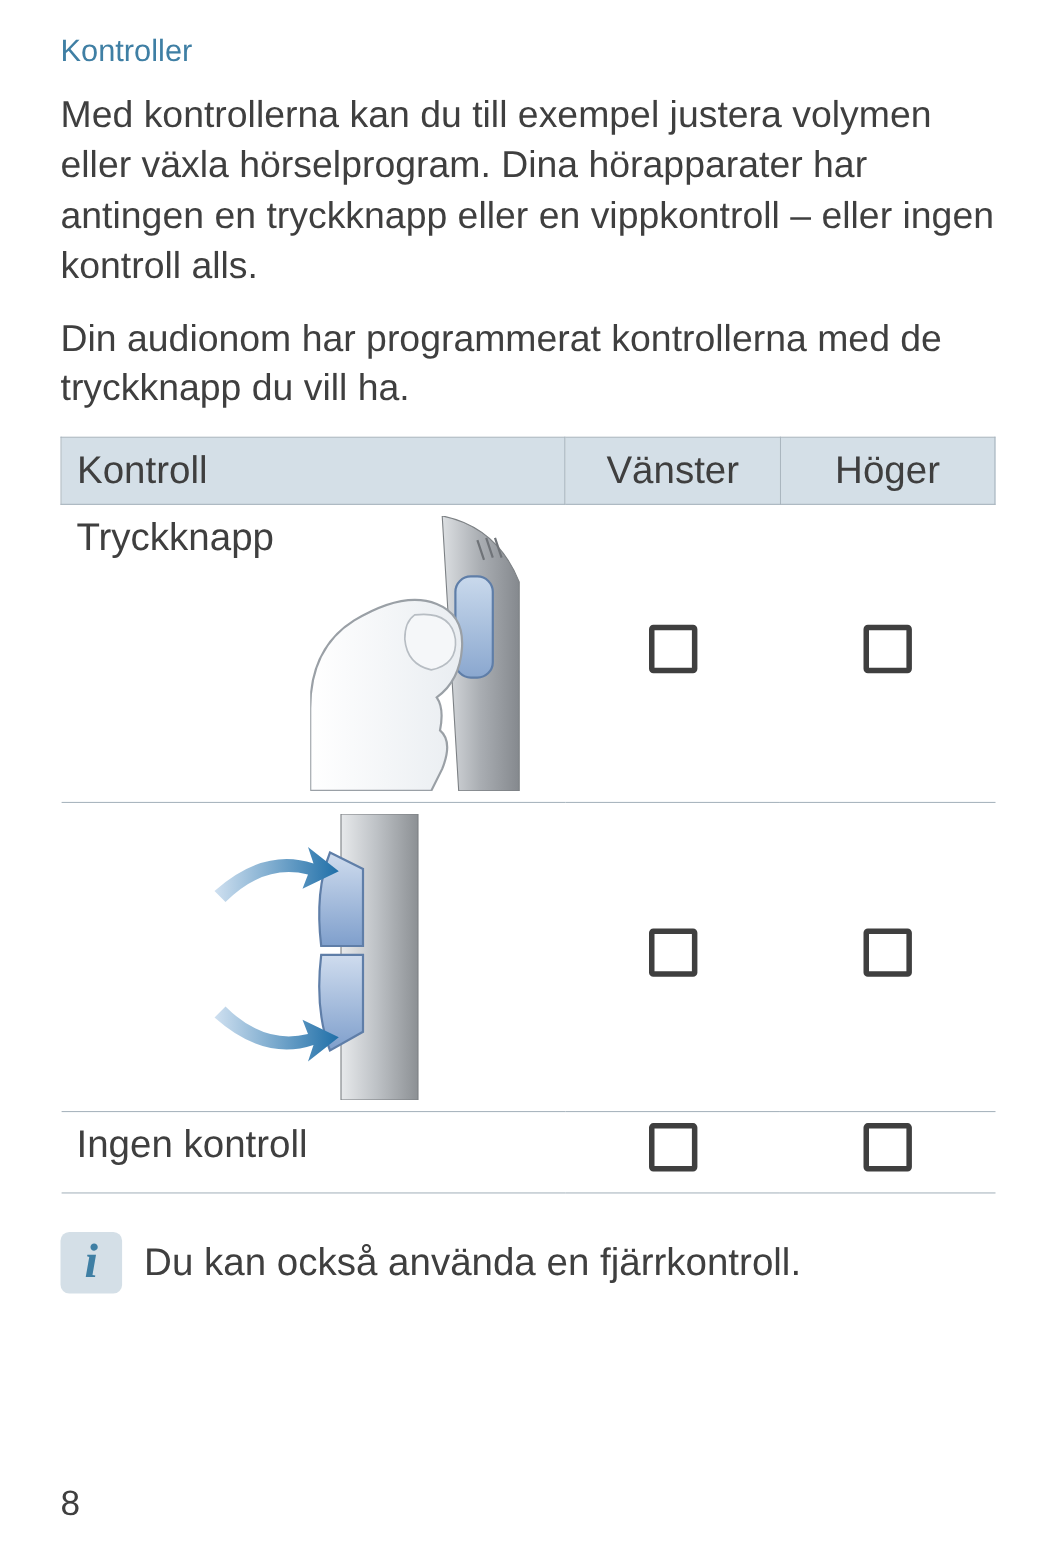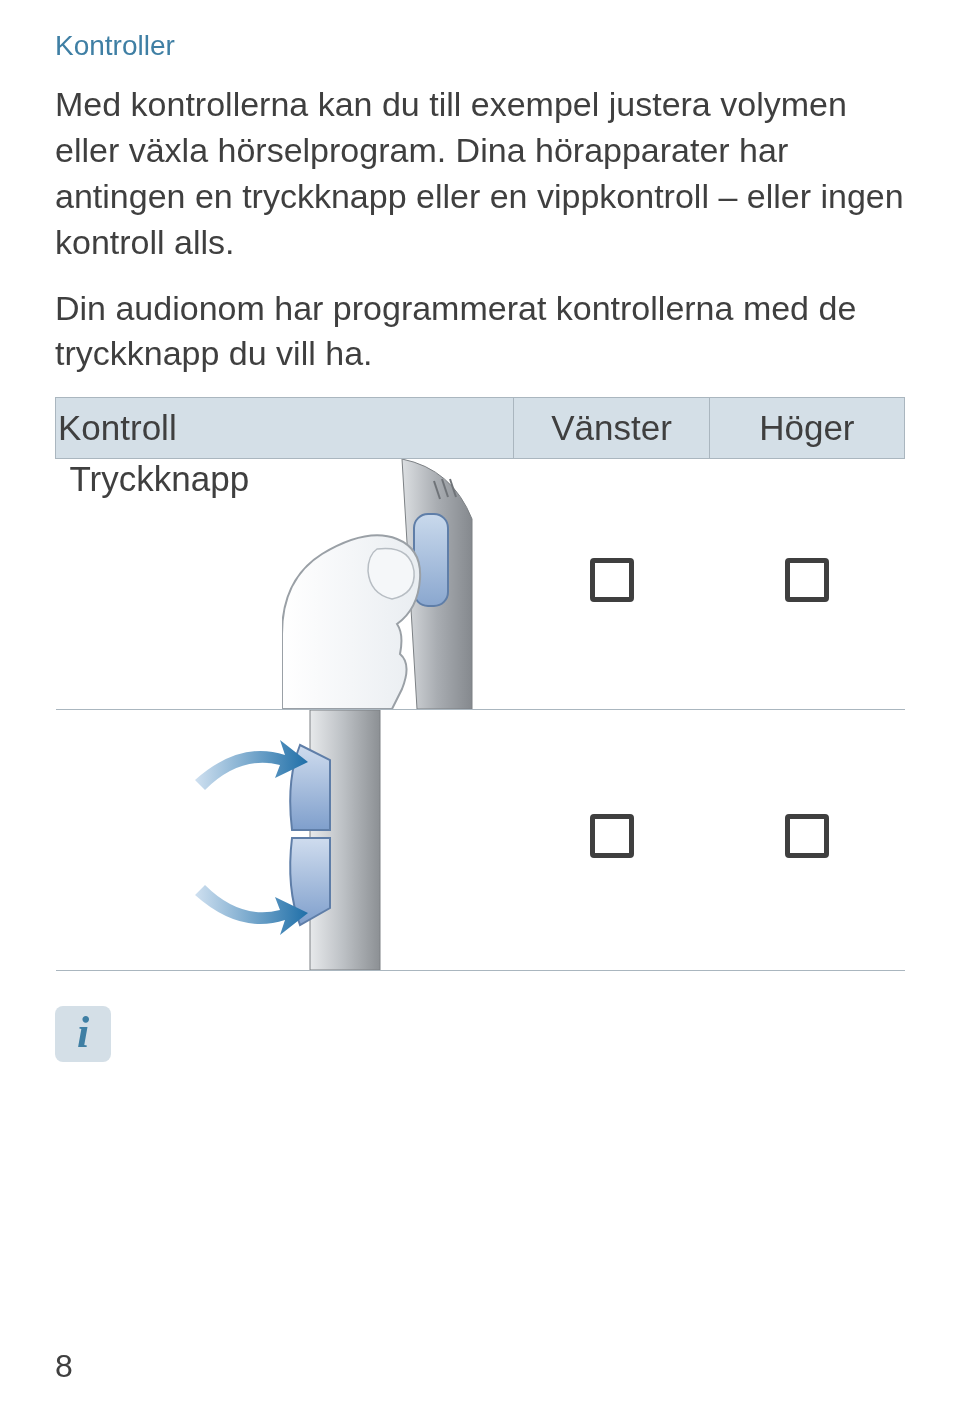--- a/index.html
+++ b/index.html
@@ -29,27 +29,27 @@
     width:100%;
     border-collapse:collapse;
     font-size:35px;
     margin-top:10px;
   }
   table.ctrl th{
     background:#d4dfe7;
     font-weight:400;
     color:#3f3f3f;
     text-align:left;
-    padding:10px 2px;
+    padding:10px 14px;
     border:1px solid #aab6bf;
   }
   table.ctrl th.center{text-align:center;}
   table.ctrl td{
     border-bottom:1px solid #aab6bf;
-    padding:0 14px;
+    padding:10px 14px;
     vertical-align:top;
   }
   table.ctrl td.center{text-align:center;vertical-align:middle;}
   .col-label{width:54%;}
   .col-v{width:23%;}
   .col-h{width:23%;}
   .chk{
     width:44px;height:44px;display:inline-block;
     border:5px solid #3f3f3f;border-radius:4px;
     box-sizing:border-box;
@@ -174,22 +174,30 @@
 
               <path d="M15 185 Q60 225 105 210 L100 225 L128 203 L95 187 L100 200 Q60 210 25 175 Z" fill="url(#arrowGrad)"></path>
             </svg>
           </span>
         </div>
       </td>
       <td class="center"><span class="chk"></span></td>
       <td class="center"><span class="chk"></span></td>
     </tr>
 
+    <tr>
+      <td>
+        <span>Ingen kontroll</span>
+      </td>
+      <td class="center"><span class="chk"></span></td>
+      <td class="center"><span class="chk"></span></td>
+    </tr>
   </tbody>
 </table>
 
 <div class="info-row">
   <div class="info-icon">i</div>
+  <div class="info-text">Du kan också använda en fjärrkontroll.</div>
 </div>
 
 <div class="footer">
   <span class="pnum">8</span>
 </div>
 
 </body></html>

